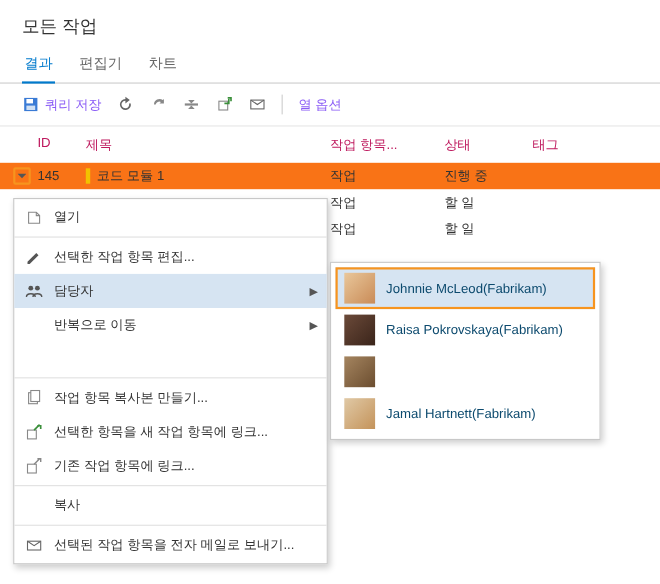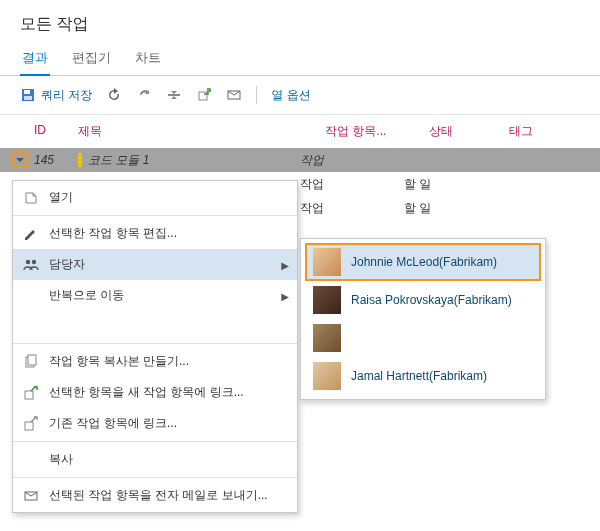--- a/index.html
+++ b/index.html
@@ -3,32 +3,32 @@
 <meta charset="utf-8">
 <style>
   * { box-sizing: border-box; margin: 0; padding: 0; }
   body { font-family: "Segoe UI", Arial, sans-serif; font-size: 12px; color: #333; background: #fff; width: 600px; }
   .page-title { font-size: 16px; font-weight: 300; padding: 14px 20px 8px 20px; color: #333; }
   .tabs { border-bottom: 1px solid #ccc; padding: 0 20px; display: flex; gap: 20px; }
   .tab { padding: 6px 2px 8px 2px; color: #666; cursor: pointer; font-size: 13px; position: relative; }
   .tab.active { color: #007acc; }
   .tab.active::after { content: ""; position: absolute; left: 0; right: 0; bottom: -1px; height: 2px; background: #007acc; }
   .toolbar { display: flex; align-items: center; gap: 14px; padding: 10px 20px; border-bottom: 1px solid #e6e6e6;}
-  .tb-btn { display: inline-flex; align-items: center; gap: 5px; color: #0369a1; cursor: pointer; font-size: 12px; }
+  .tb-btn { display: inline-flex; align-items: center; gap: 5px; color: #8b5cf6; cursor: pointer; font-size: 12px; }
   .tb-btn svg { width: 16px; height: 16px; }
   .tb-sep { width: 1px; height: 18px; background: #ccc; }
   .col-headers { display: flex; padding: 8px 20px 8px 34px; color: #be185d; font-size: 12px; }
   .col-id { width: 44px; }
   .col-title { width: 222px; }
-  .col-type { width: 104px; margin-left: 25px; }
+  .col-type { width: 104px; }
   .col-state { width: 80px; }
   .col-tags { width: 70px; }
   .rows { }
   .row { display: flex; align-items: center; padding: 4px 20px 4px 12px; height: 24px; }
-  .row.sel { background: #a3a3a3; font-style: italic; }
+  .row.sel { background: #f97316; }
   .row .expander { width: 22px; display: flex; justify-content: center; }
   .row .expander.hi { border: 2px solid #f7941e; border-radius: 2px; width: 16px; height: 16px; display: flex; align-items: center; justify-content: center; margin-right: 6px; margin-left: 0; }
   .row .rid { width: 44px; color: #333; }
   .row .rtitle { width: 222px; display: flex; align-items: center; gap: 6px; }
   .bar { width: 4px; height: 14px; background: #f2c200; display: inline-block; }
   .row .rtype { width: 104px; }
   .row .rstate { width: 80px; }
   .ellips { white-space: nowrap; overflow: hidden; text-overflow: ellipsis; }
 
   .ctx-menu { position: absolute; left: 12px; top: 180px; width: 286px; background: #fff; border: 1px solid #c8c8c8; box-shadow: 2px 3px 6px rgba(0,0,0,0.2); padding: 1px 0; }
@@ -117,20 +117,21 @@
       <svg width="8" height="8" viewBox="0 0 8 8">
           <path d="M0 2l4 4 4-4z" fill="#555"></path>
         </svg>
     </div>
     <div class="rid">145</div>
     <div class="rtitle">
       <span class="bar"></span>
       <span>코드 모듈 1</span>
     </div>
     <div class="rtype">작업</div>
+    <div class="rstate">진행 중</div>
   </div>
   <div class="row">
     <div class="expander"></div>
     <div class="rid"></div>
     <div class="rtitle"></div>
     <div class="rtype">작업</div>
     <div class="rstate">할 일</div>
   </div>
   <div class="row">
     <div class="expander"></div>

